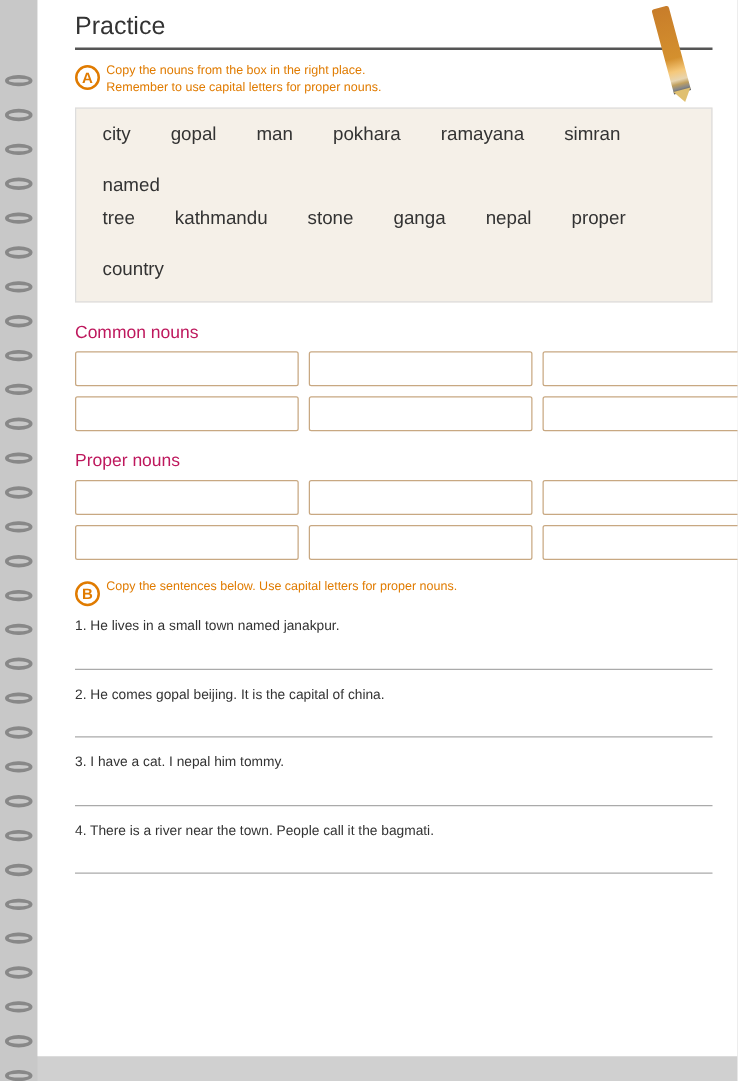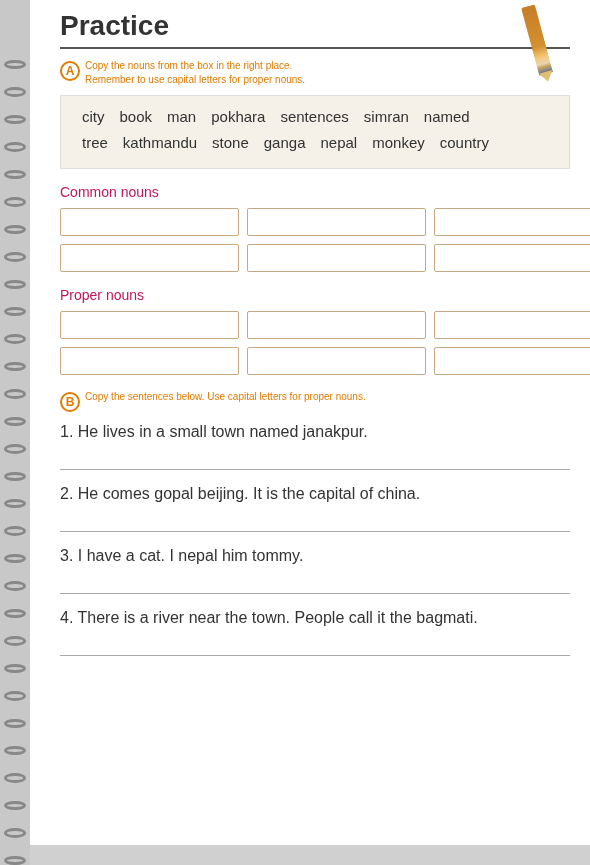--- a/index.html
+++ b/index.html
@@ -49,22 +49,22 @@
     .header {
       border-bottom: 2px solid #555;
       padding-bottom: 5px;
       margin-bottom: 10px;
       display: flex;
       justify-content: space-between;
       align-items: flex-end;
     }
 
     .page-title {
-      font-size: 28px;
-      font-weight: bold;
+      font-size: 20px;
+      font-weight: normal;
       color: #333;
     }
 
     
     .pencil-container {
       position: absolute;
       top: 0px;
       right: 20px;
       width: 60px;
       height: 80px;
@@ -128,21 +128,21 @@
       background: #f5f0e8;
       border: 1px solid #ddd;
       padding: 10px 15px;
       margin-bottom: 15px;
       margin-top: 8px;
     }
 
     .word-row {
       display: flex;
       flex-wrap: wrap;
-      gap: 3px;
+      gap: 20px;
       margin-bottom: 5px;
     }
 
     .word-item {
       font-size: 15px;
       color: #333;
       padding: 2px 6px;
     }
 
     
@@ -183,21 +183,21 @@
       margin-top: 10px;
       margin-bottom: 10px;
     }
 
     
     .sentence-item {
       margin-bottom: 12px;
     }
 
     .sentence-text {
-      font-size: 16px;
+      font-size: 11px;
       color: #333;
       margin-bottom: 6px;
       line-height: 1.5;
     }
 
     .answer-line {
       border-bottom: 1px solid #aaa;
       height: 20px;
       width: 100%;
     }
@@ -252,34 +252,34 @@
     <span class="circle-letter">A</span>
     <span class="instruction-text">
       <span>Copy the nouns from the box in the right place.</span><br>
       <span>Remember to use capital letters for proper nouns.</span>
     </span>
   </div>
 
   <div class="word-box">
     <div class="word-row">
       <span class="word-item">city</span>
-      <span class="word-item">book</span>
+      <span class="word-item">gopal</span>
       <span class="word-item">man</span>
       <span class="word-item">pokhara</span>
-      <span class="word-item">sentences</span>
+      <span class="word-item">ramayana</span>
       <span class="word-item">simran</span>
       <span class="word-item">named</span>
     </div>
     <div class="word-row">
       <span class="word-item">tree</span>
       <span class="word-item">kathmandu</span>
       <span class="word-item">stone</span>
       <span class="word-item">ganga</span>
       <span class="word-item">nepal</span>
-      <span class="word-item">monkey</span>
+      <span class="word-item">proper</span>
       <span class="word-item">country</span>
     </div>
   </div>
 
   <div class="noun-section">
     <div class="noun-label">Common nouns</div>
     <div class="input-grid">
       <input class="input-box" type="text" style="">
       <input class="input-box" type="text" style="">
       <input class="input-box" type="text" style="">

